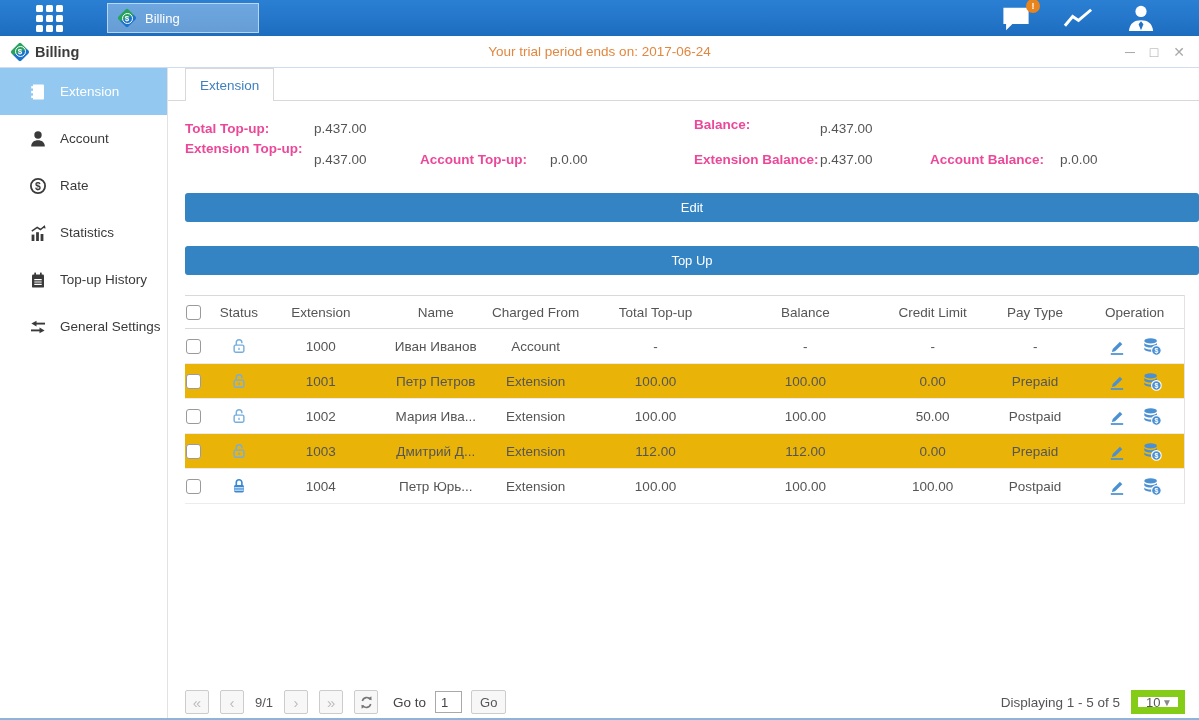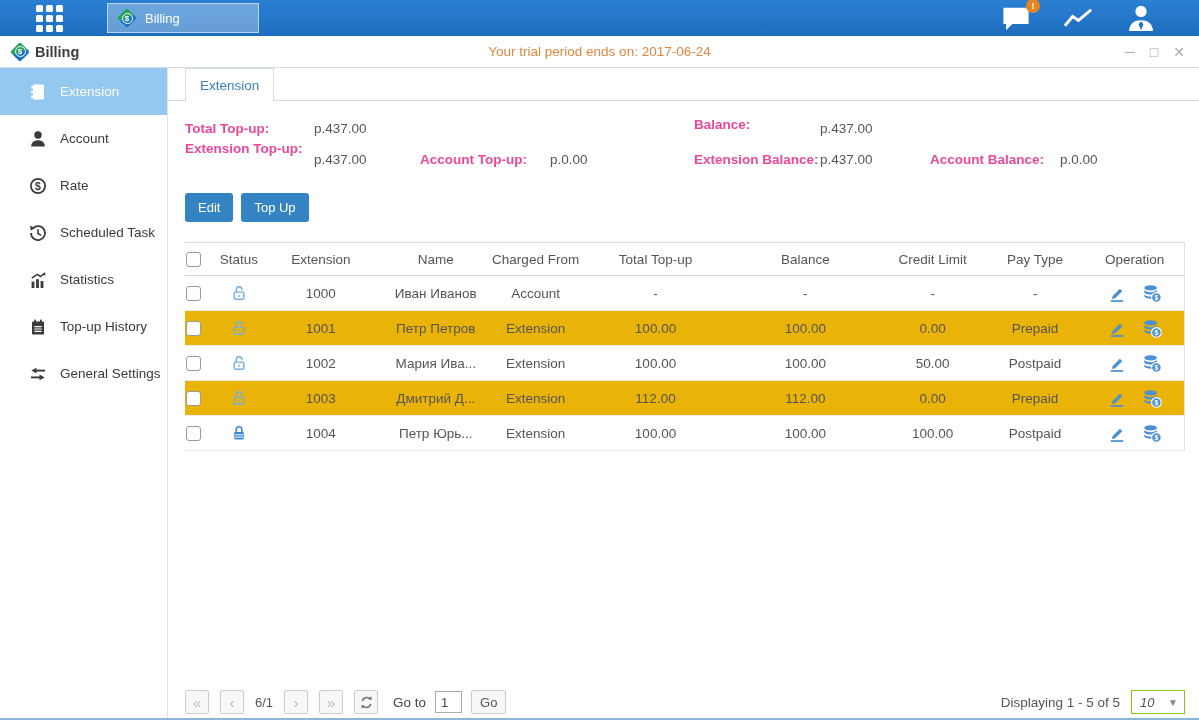--- a/index.html
+++ b/index.html
@@ -57,21 +57,21 @@
   .strip-pad{ width:17px; border-bottom:1px solid var(--border); }
   .tab{ min-width:88px; padding:0 14px; border:1px solid var(--border); border-bottom:none;
     background:#fff; color:#4080bf; font-size:13.5px; display:flex; align-items:center;
     justify-content:center; cursor:pointer; }
   .strip-fill{ flex:1; border-bottom:1px solid var(--border); }
   
   .summary{ position:relative; height:92px; font-size:13.5px; }
   .summary .lbl{ position:absolute; font-weight:bold; color:#ec4899; }
   .summary .val{ position:absolute; color:#555; }
   
-  .actions{ display:flex; gap:8px; margin-left:17px; }
+  .actions{ display:flex; gap:24px; margin-left:17px;flex-direction:column; }
   .btn{ height:29px; padding:0 13px; background:var(--accent); color:#fff; border:none;
     border-radius:3px; font-size:13px; font-family:inherit; cursor:pointer; }
   
   .grid{ margin:20px 14px 0 17px; width:1000px; border-right:1px solid #e3e3e3; }
   .g-head{ display:flex; height:34px; align-items:center; border-top:1px solid var(--border);
     border-bottom:1px solid var(--border); color:#555; font-size:13.5px; }
   .g-row{ display:flex; height:35px; align-items:center; border-bottom:1px solid #ececec;
     font-size:13.5px; color:#555; }
   .g-row.alt{ background:#eab308; }
   .g-cell{ display:flex; align-items:center; justify-content:center; overflow:hidden; white-space:nowrap; }
@@ -87,22 +87,22 @@
     margin-right:11px; cursor:pointer; line-height:1; }
   .pg-label{ color:#555; font-size:13px; margin-right:11px; }
   .pg-btn.refresh{ color:#777; }
   .goto-lbl{ color:#444; font-size:13.5px; margin:0 9px 0 4px; }
   .goto-input{ width:27px; height:22px; border:1px solid #a9a9a9; font-size:13px; padding-left:5px;
     font-family:inherit; color:#444; }
   .go-btn{ height:24px; padding:0 8px; margin-left:9px; background:#f7f7f7; border:1px solid #ccc;
     border-radius:2px; color:#555; font-size:13px; font-family:inherit; cursor:pointer; }
   .pg-spacer{ flex:1; }
   .displaying{ color:#555; font-size:13.5px; margin-right:11px; }
-  .size-select{ width:54px; height:24px; border:1px solid #84cc16; display:flex; align-items:center;
-    background:#fff; cursor:pointer;font-style:italic; }
+  .size-select{ width:54px; height:24px; border:7px solid #84cc16; display:flex; align-items:center;
+    background:#fff; cursor:pointer; }
   .size-select .sel-val{ flex:1; padding-left:8px; font-size:13px; color:#555; }
   .size-select .arrow{ color:#8a8a8a; font-size:10px; padding-right:6px; }
   .bottom-line{ position:absolute; left:0; bottom:0; width:100%; height:2px; background:#8fb4dc; }
 </style>
 </head>
 <body>
 
 <div class="topbar">
   <div class="apps-grid">
     <i></i>
@@ -187,30 +187,20 @@
           <svg width="18" height="18" viewBox="0 0 18 18">
             <circle cx="9" cy="9" r="7.1" fill="none" stroke="currentColor" stroke-width="1.8"></circle>
             <text x="9" y="13" font-size="10.5" font-weight="bold" text-anchor="middle" fill="currentColor">$</text>
           </svg>
         </span>
         <span>Rate</span>
       </div>
       <div class="side-item">
         <span class="side-icon">
           <svg width="18" height="18" viewBox="0 0 18 18">
-            <path d="M4.2 4A7 7 0 1 1 2 9" fill="none" stroke="currentColor" stroke-width="1.8"></path>
-            <path d="M1 1.8l.8 4.6 4.2-2.4z" fill="currentColor"></path>
-            <path d="M9 5.3v4.2l3.2 1.9" stroke="currentColor" stroke-width="1.6" fill="none"></path>
-          </svg>
-        </span>
-        <span>Scheduled Task</span>
-      </div>
-      <div class="side-item">
-        <span class="side-icon">
-          <svg width="18" height="18" viewBox="0 0 18 18">
             <rect x="2.6" y="10.6" width="2.8" height="6.4" fill="currentColor"></rect>
             <rect x="7.1" y="8.2" width="2.8" height="8.8" fill="currentColor"></rect>
             <rect x="11.6" y="10" width="2.8" height="7" fill="currentColor"></rect>
             <path d="M2.8 7.2l5.4-3.8 3.2 2.1 4-3" stroke="currentColor" stroke-width="1.5" fill="none"></path>
             <path d="M15.8 1l.8 3.4-3.4-.6z" fill="currentColor"></path>
           </svg>
         </span>
         <span>Statistics</span>
       </div>
       <div class="side-item">
@@ -477,21 +467,21 @@
                 </svg>
               </span>
             </div>
           </div>
         </div>
       </div>
 
     <div class="pager">
       <div class="pg-btn">«</div>
       <div class="pg-btn">‹</div>
-      <div class="pg-label">6/1</div>
+      <div class="pg-label">9/1</div>
       <div class="pg-btn">›</div>
       <div class="pg-btn">»</div>
       <div class="pg-btn refresh" id="refresh-btn">
           <svg width="15" height="15" viewBox="0 0 18 18">
             <path d="M4 7.2a5.4 5.4 0 0 1 9.8-1.6" fill="none" stroke="currentColor" stroke-width="1.9"></path>
             <path d="M14.8 1.6l.3 4.6-4.3-1.6z" fill="currentColor"></path>
             <path d="M14 10.8a5.4 5.4 0 0 1-9.8 1.6" fill="none" stroke="currentColor" stroke-width="1.9"></path>
             <path d="M3.2 16.4l-.3-4.6 4.3 1.6z" fill="currentColor"></path>
           </svg>
         </div>

